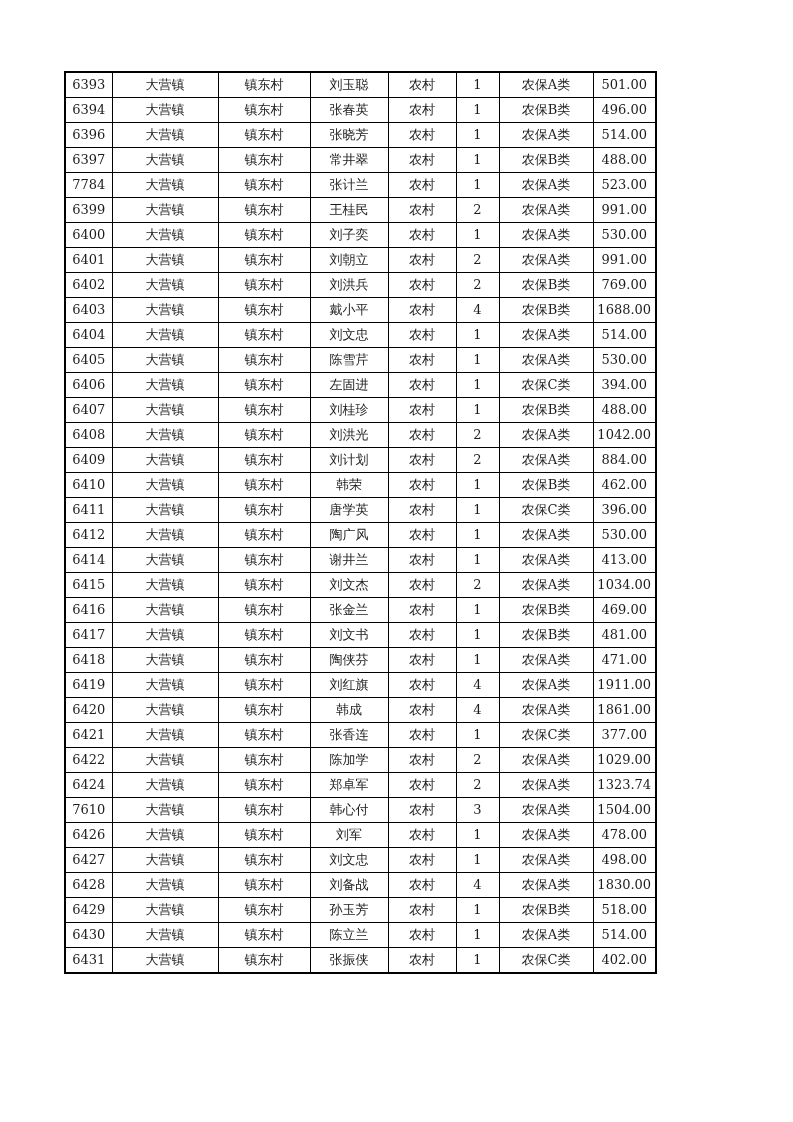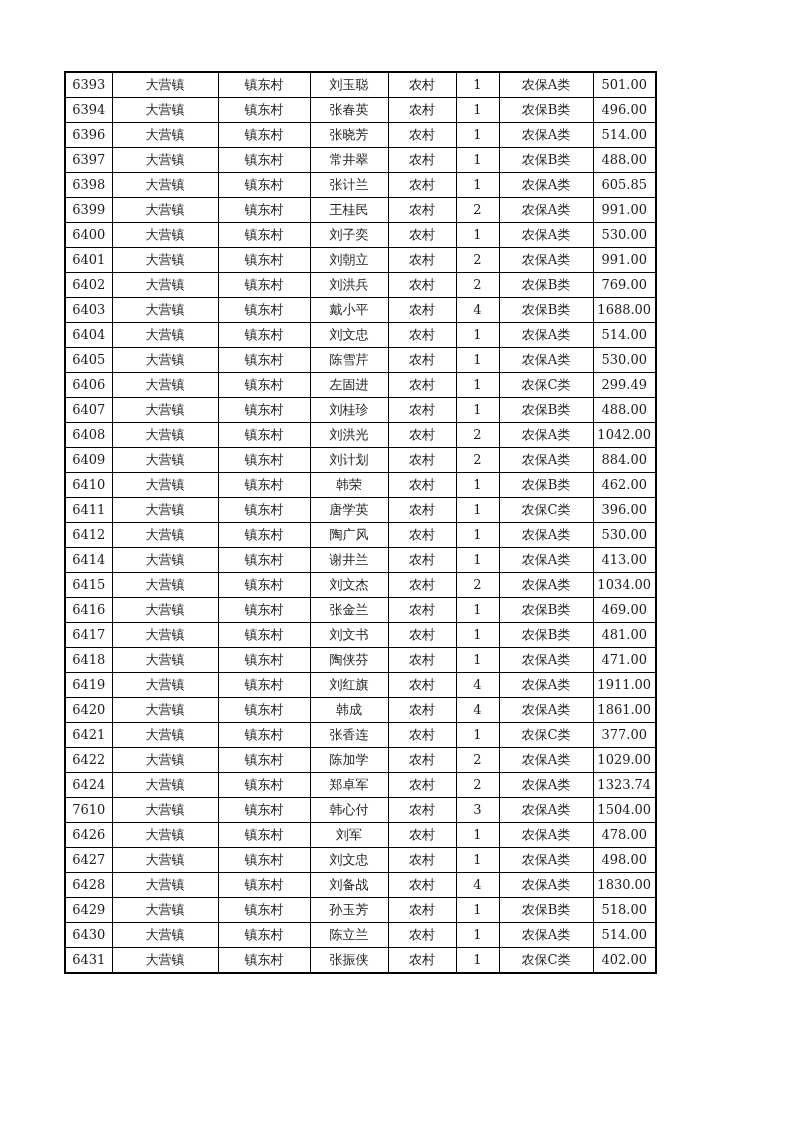--- a/index.html
+++ b/index.html
@@ -94,28 +94,28 @@
           <td>6397</td>
           <td>大营镇</td>
           <td>镇东村</td>
           <td>常井翠</td>
           <td>农村</td>
           <td>1</td>
           <td>农保B类</td>
           <td>488.00</td>
         </tr>
         <tr>
-          <td>6398</td>
+          <td>7784</td>
           <td>大营镇</td>
           <td>镇东村</td>
           <td>张计兰</td>
           <td>农村</td>
           <td>1</td>
           <td>农保A类</td>
-          <td>605.85</td>
+          <td>523.00</td>
         </tr>
         <tr>
           <td>6399</td>
           <td>大营镇</td>
           <td>镇东村</td>
           <td>王桂民</td>
           <td>农村</td>
           <td>2</td>
           <td>农保A类</td>
           <td>991.00</td>
@@ -181,21 +181,21 @@
           <td>530.00</td>
         </tr>
         <tr>
           <td>6406</td>
           <td>大营镇</td>
           <td>镇东村</td>
           <td>左固进</td>
           <td>农村</td>
           <td>1</td>
           <td>农保C类</td>
-          <td>299.49</td>
+          <td>394.00</td>
         </tr>
         <tr>
           <td>6407</td>
           <td>大营镇</td>
           <td>镇东村</td>
           <td>刘桂珍</td>
           <td>农村</td>
           <td>1</td>
           <td>农保B类</td>
           <td>488.00</td>

